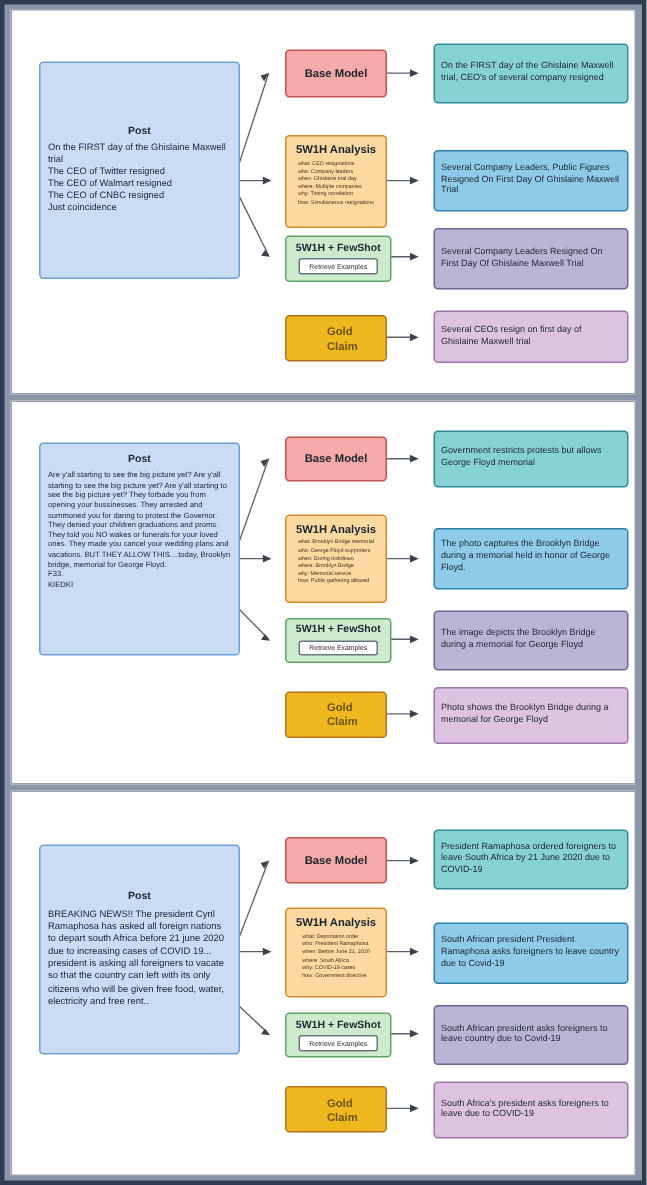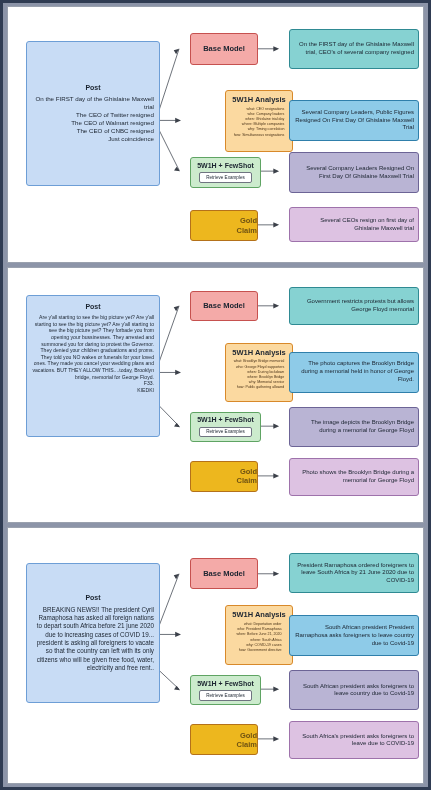--- a/index.html
+++ b/index.html
@@ -39,21 +39,21 @@
 
   
   .box {
     position: absolute;
     box-sizing: border-box;
     border-radius: 3px;
     display: flex;
     flex-direction: column;
     align-items: center;
     justify-content: center;
-    text-align: right;
+    text-align: left;
     color: #1b2430;
     line-height: 1.22;
   }
 
   
   .post-box {
     left: 14px;
     background: #c8dcf5;
     border: 1px solid #6d9ed6;
     padding: 5px 5px;
@@ -76,21 +76,20 @@
     background: #f4aaa8;
     border: 1px solid #c6514f;
   }
   .base-label { font-weight: bold; font-size: 7.5px; }
 
   .w5h-box {
     background: #fbd9a0;
     border: 1px solid #d8892a;
     padding: 4px 3px;
     justify-content: flex-start;
-    margin-left: 35px;
   }
   .w5h-title {
     font-weight: bold;
     font-size: 7.5px;
     margin-bottom: 2.5px;
   }
   .w5h-list {
     font-size: 3.6px;
     line-height: 1.45;
     color: #4a3318;

